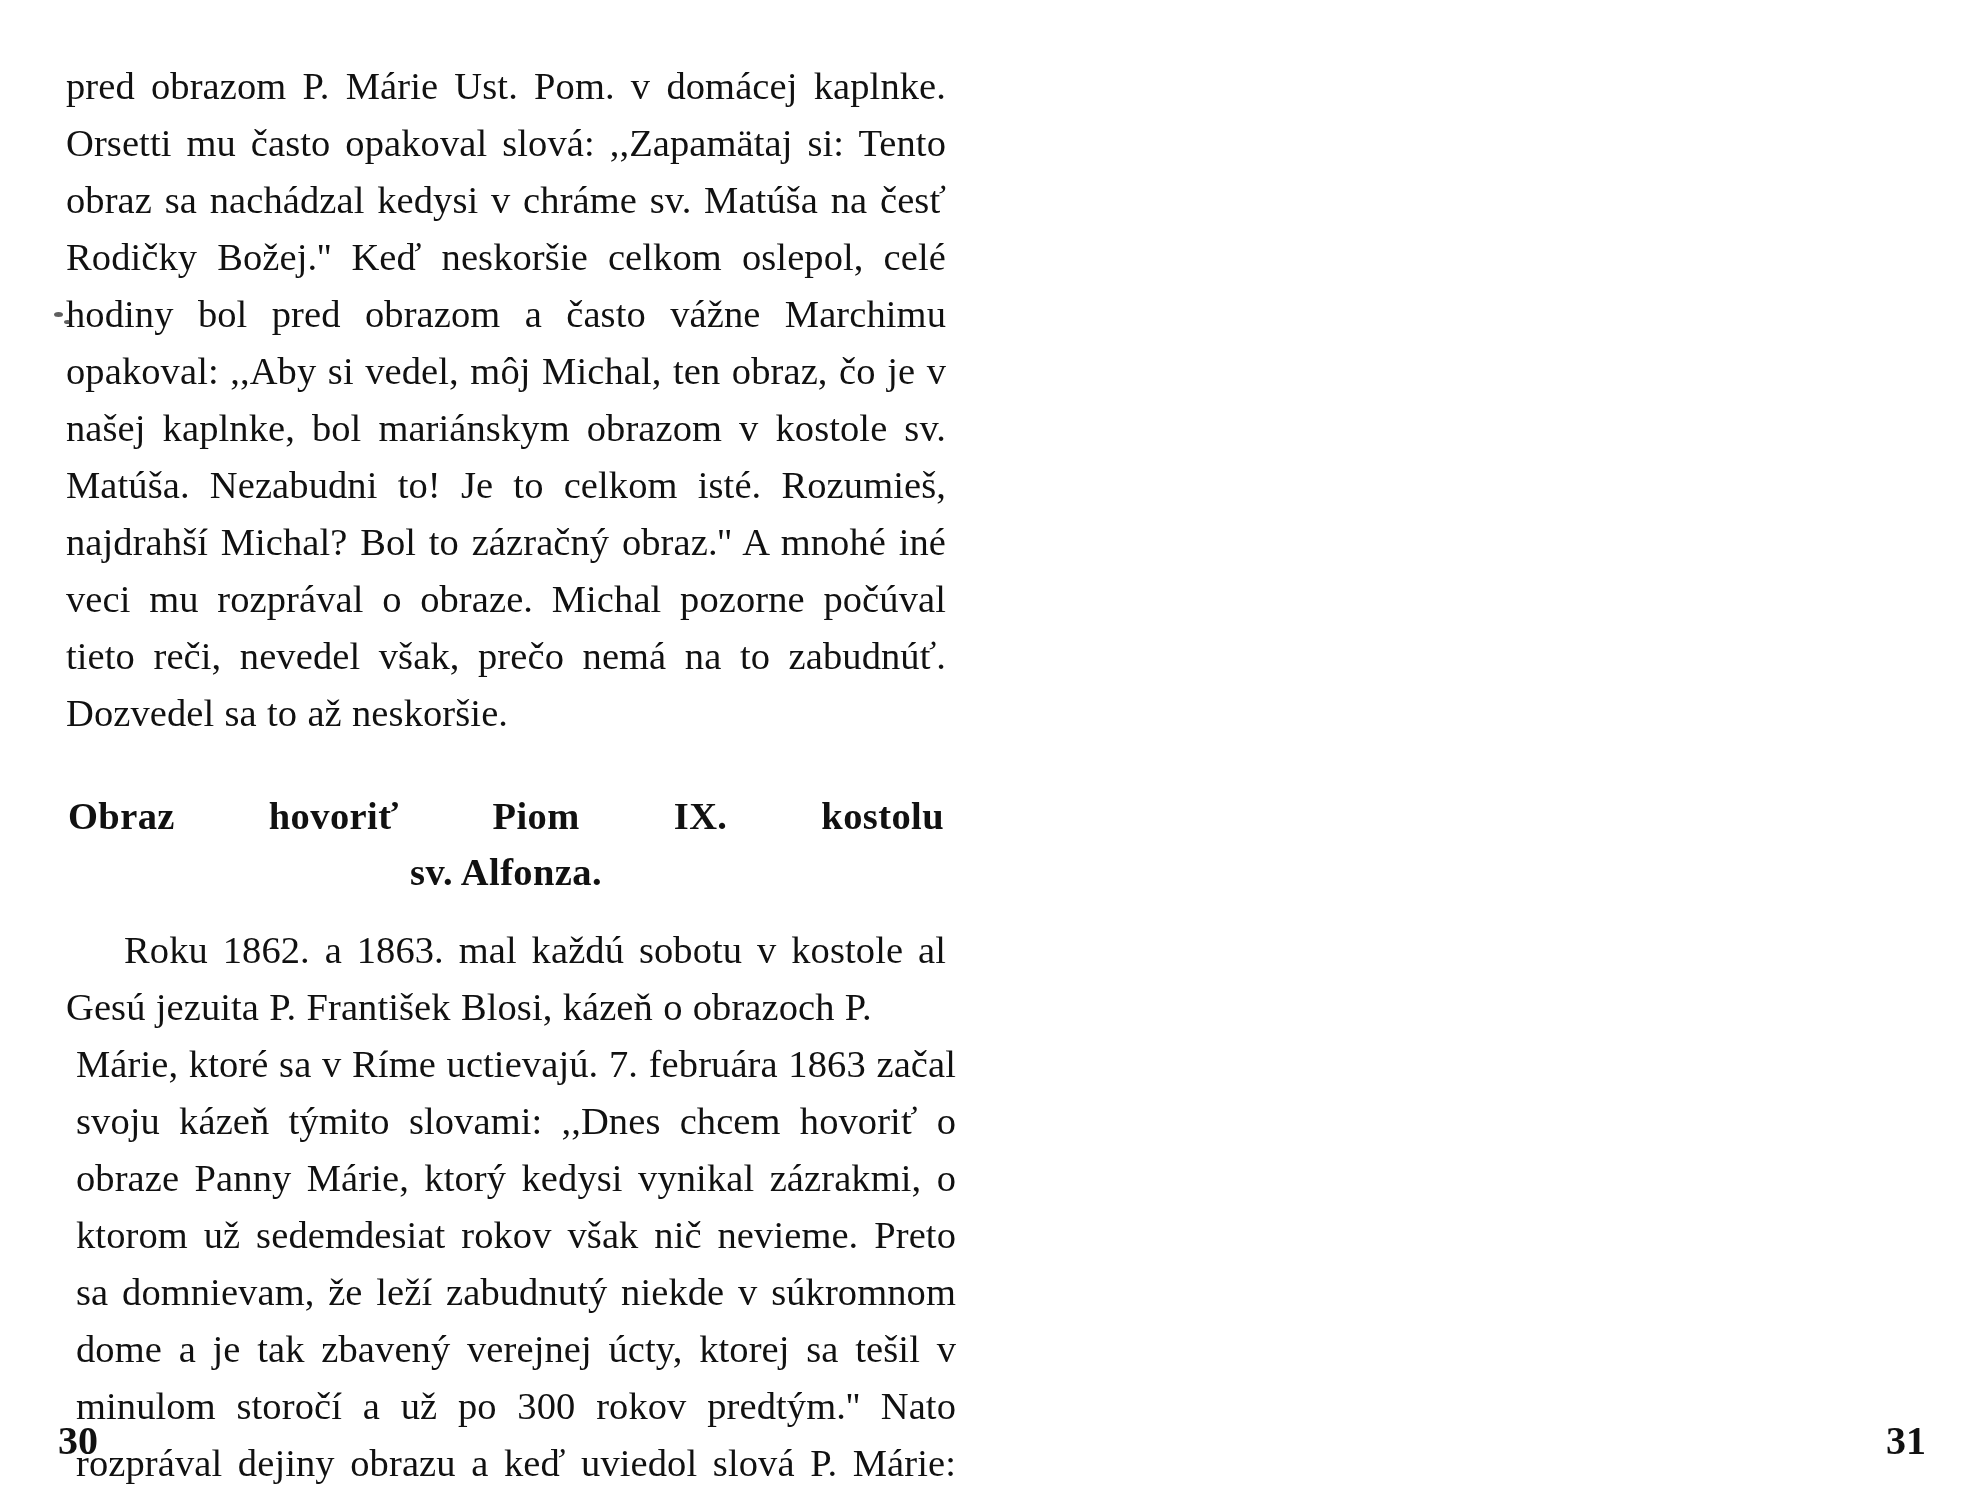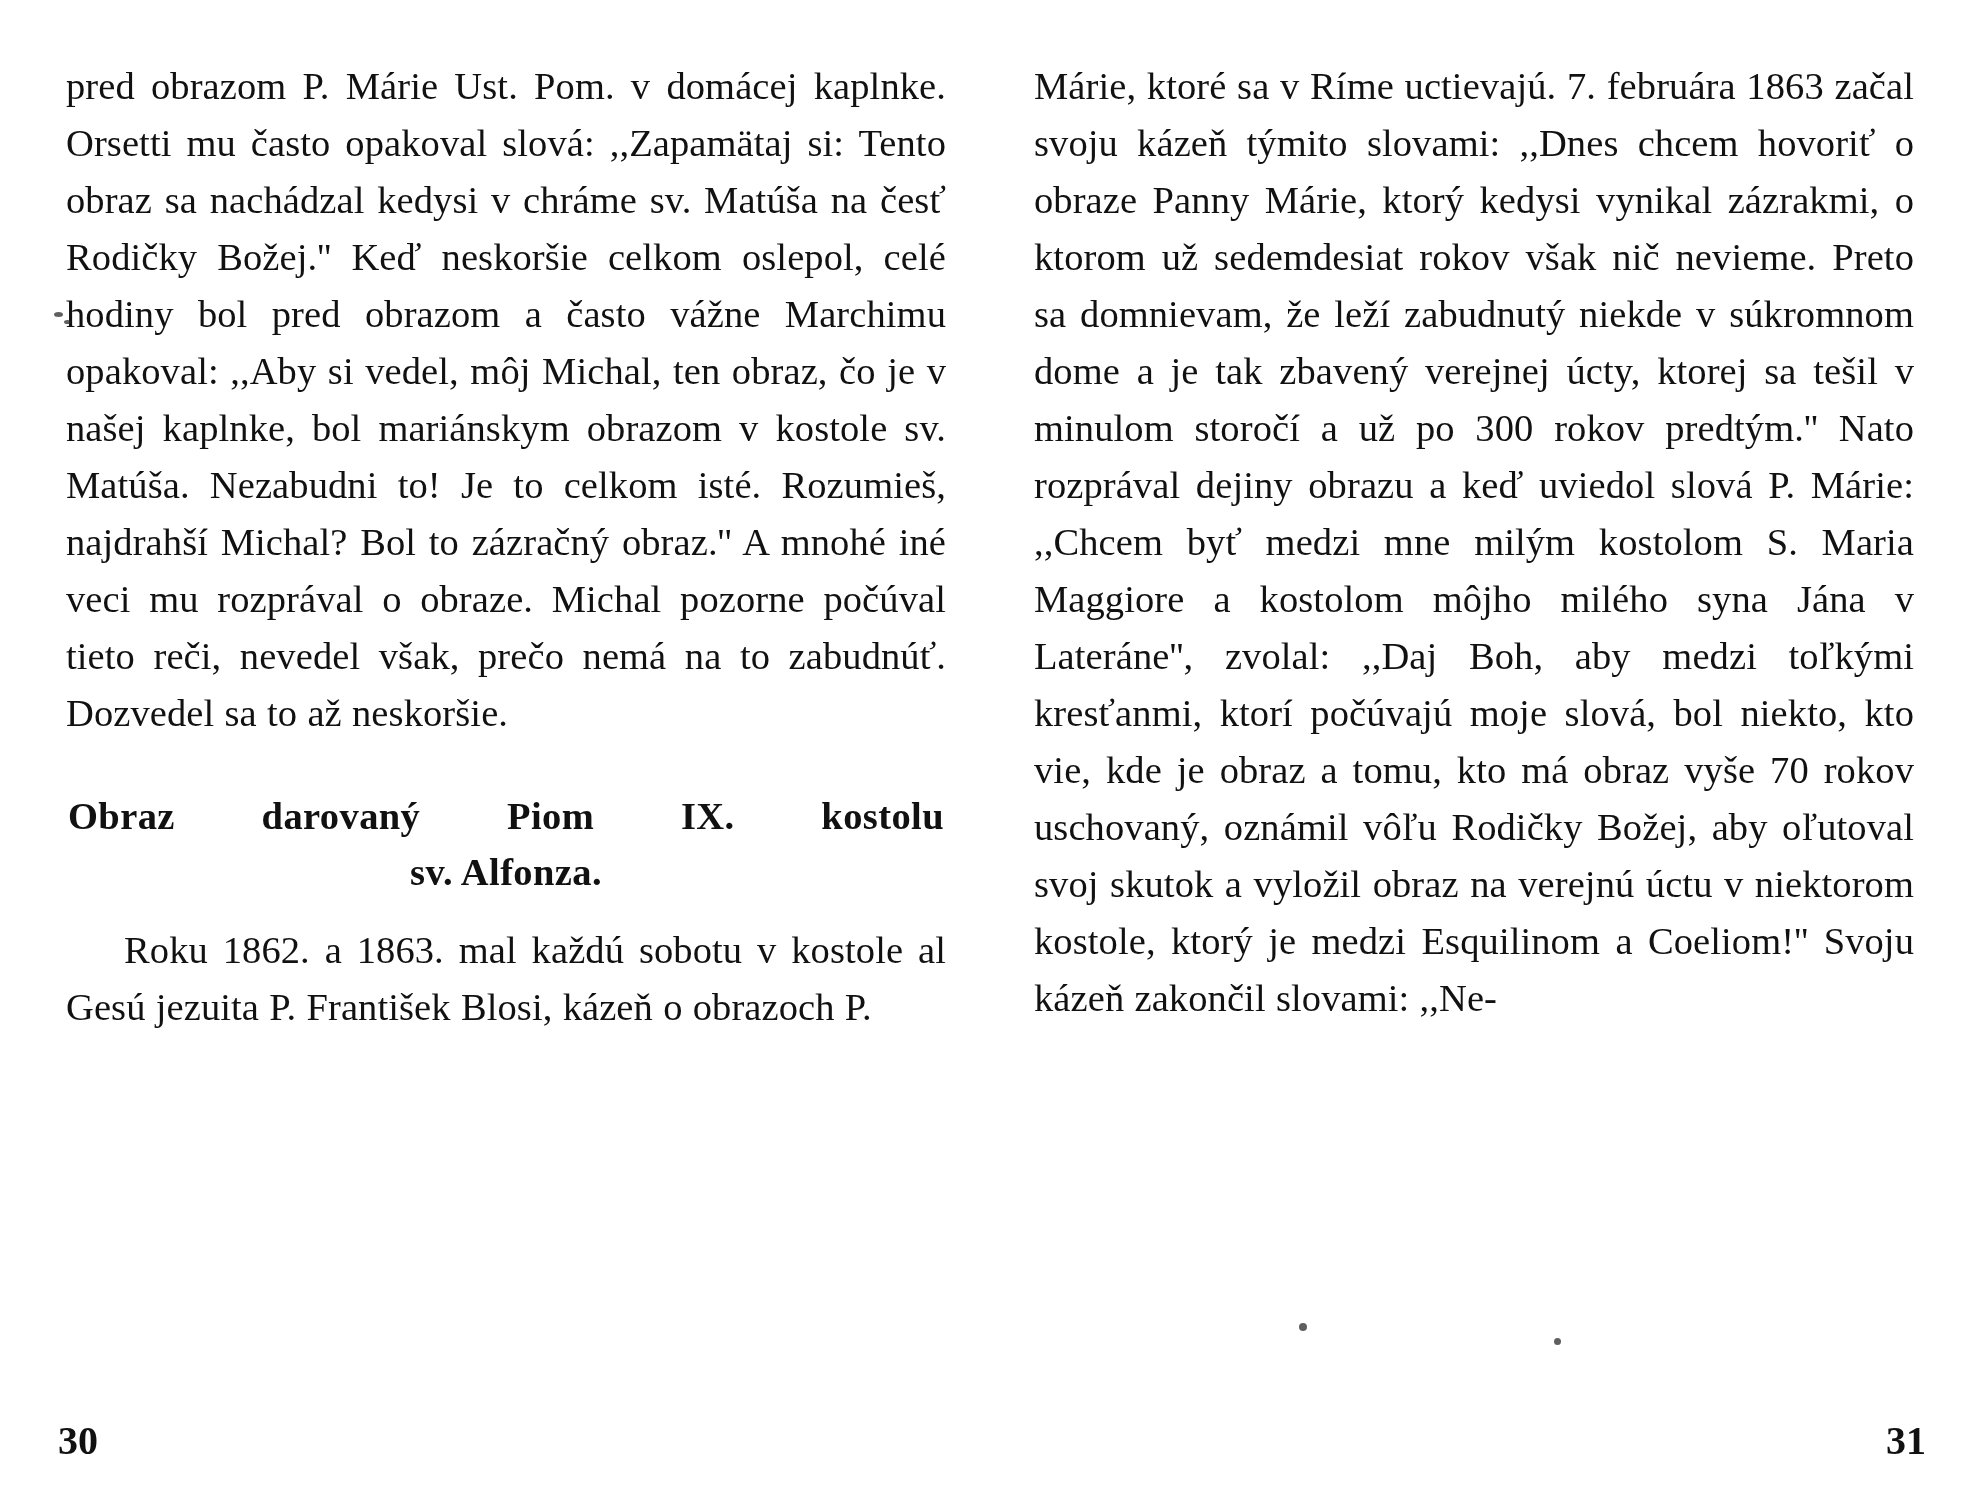--- a/index.html
+++ b/index.html
@@ -14,20 +14,21 @@
     color: #111111;
     overflow: hidden;
   }
   .spread {
     position: relative;
     width: 1980px;
     height: 1500px;
     box-sizing: border-box;
     padding: 58px 66px 0 66px;
     display: flex;
+    flex-direction: column;
     justify-content: space-between;
   }
   .page {
     position: relative;
     width: 890px;
     box-sizing: border-box;
   }
   .page-left { padding-right: 10px; }
   .page-right { padding-left: 10px; }
 
@@ -91,21 +92,21 @@
 </style>
 </head>
 <body>
 
 <div class="spread">
 
   <div class="page page-left">
     <p class="body-text first">pred obrazom P. Márie Ust. Pom. v domácej kaplnke. Orsetti mu často opakoval slová: ,,Zapamätaj si: Tento obraz sa nachádzal kedysi v chráme sv. Matúša na česť Rodičky Božej.'' Keď neskoršie celkom oslepol, celé hodiny bol pred obrazom a často vážne Marchimu opakoval: ,,Aby si vedel, môj Michal, ten obraz, čo je v našej kaplnke, bol mariánskym obrazom v kostole sv. Matúša. Nezabudni to! Je to celkom isté. Rozumieš, najdrahší Michal? Bol to zázračný obraz.'' A mnohé iné veci mu rozprával o obraze. Michal pozorne počúval tieto reči, nevedel však, prečo nemá na to zabudnúť. Dozvedel sa to až neskoršie.</p>
 
     <div class="section-heading">
-      <span class="line1">Obraz darovaný Piom IX. kostolu</span>
+      <span class="line1">Obraz hovoriť Piom IX. kostolu</span>
       <span class="line2">sv. Alfonza.</span>
     </div>
 
     <p class="body-text indent">Roku 1862. a 1863. mal každú sobotu v kostole al Gesú jezuita P. František Blosi, kázeň o obrazoch P.</p>
 
     <span class="speck" style="left:-12px; top:254px; width:9px; height:5px;"></span>
     <span class="speck" style="left:-2px; top:262px; width:7px; height:4px;"></span>
   </div>
 
   <div class="gutter"></div>

